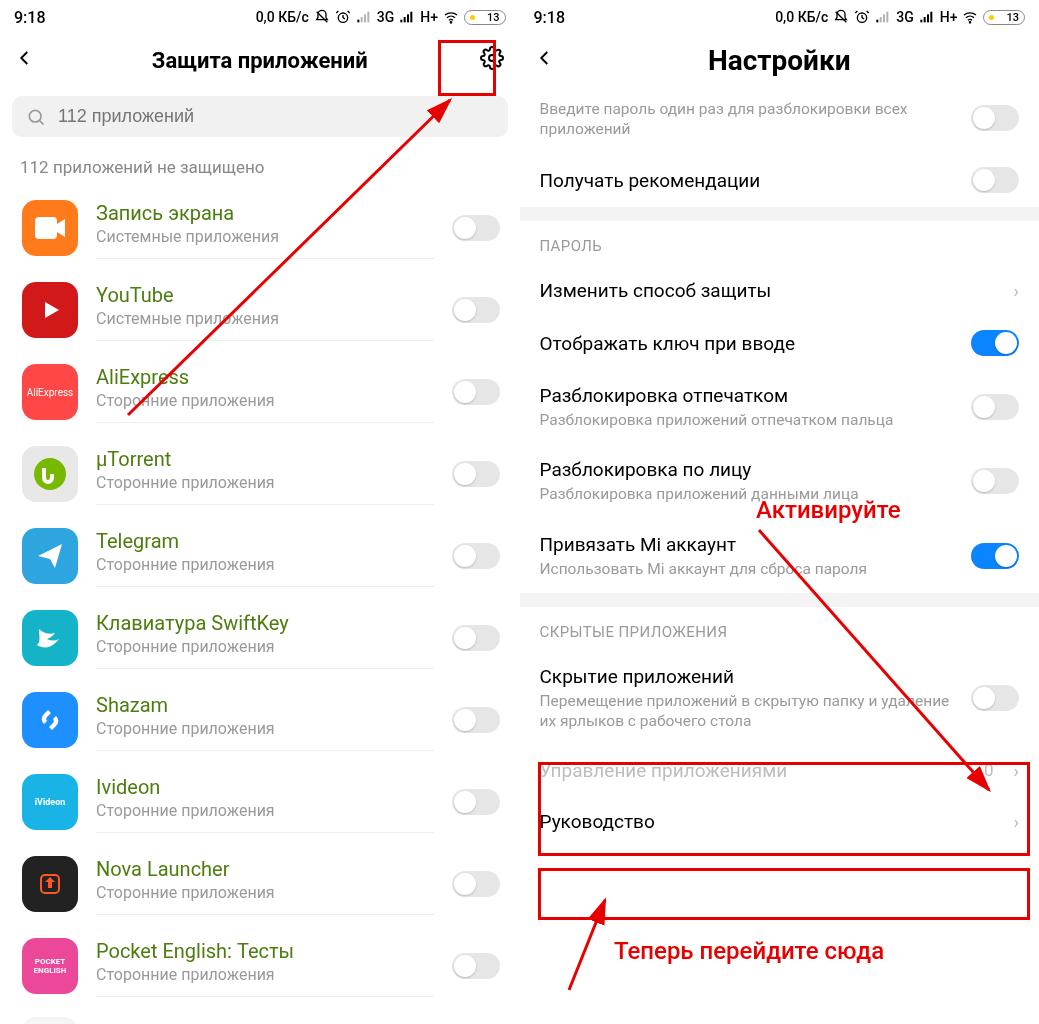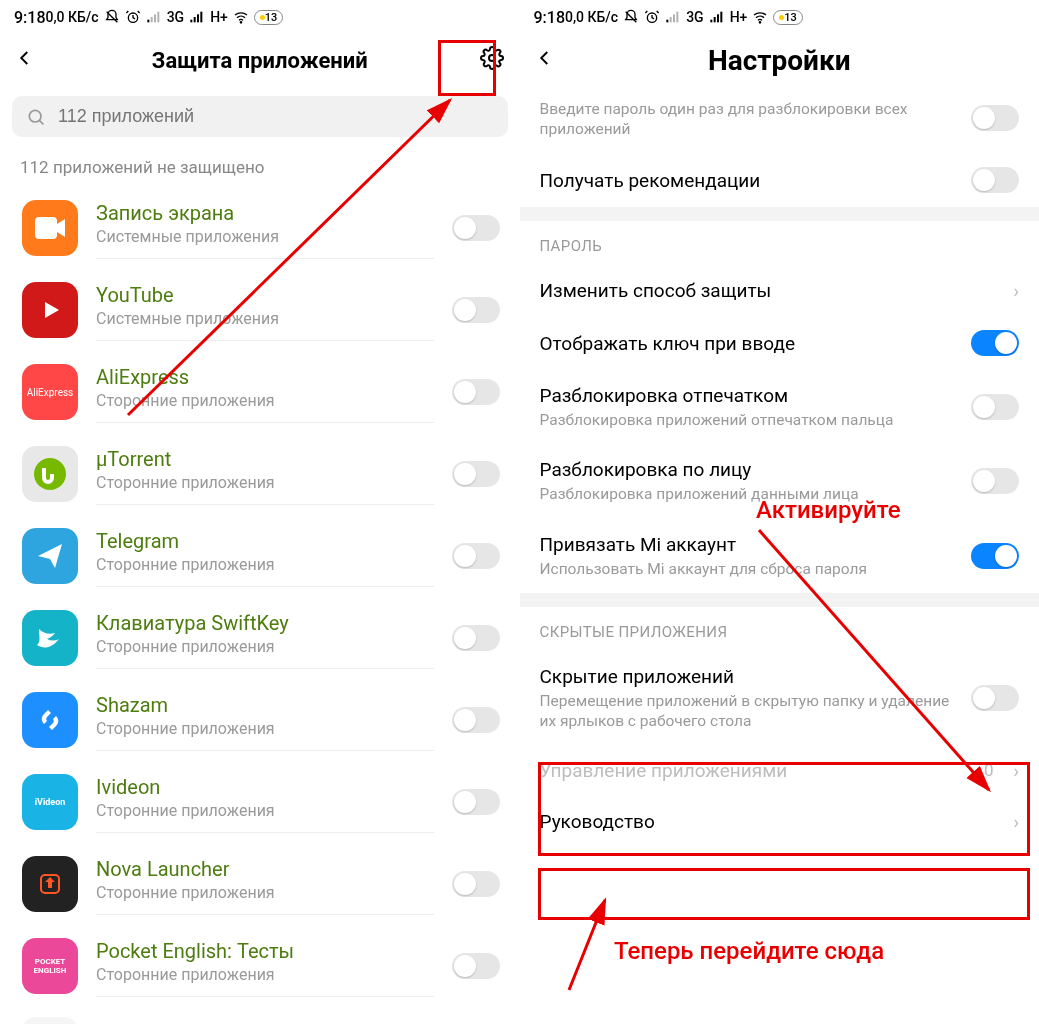--- a/index.html
+++ b/index.html
@@ -10,28 +10,29 @@
     width: 1039px;
     height: 1024px;
     overflow: hidden;
     position: relative;
   }
   .phone { width: 519.5px; height: 1024px; position: relative; background:#fff; overflow:hidden; }
   .status-bar {
     height: 30px;
     display:flex;
     align-items:center;
+    justify-content:space-between;
     padding: 4px 14px 0 14px;
     font-size: 16px;
     font-weight: 500;
     color:#000;
   }
   .status-right { display:flex; align-items:center; gap:5px; font-size:14px; }
   .status-right svg { width:16px; height:16px; }
-  .battery-badge { border:1px solid #888; border-radius:9px; padding:0 5px; font-size:11px; display:flex; align-items:center; gap:0;}
+  .battery-badge { border:1px solid #888; border-radius:9px; padding:0 5px; font-size:11px; display:flex; align-items:center; gap:12px;}
   .battery-badge .dot{width:5px;height:5px;border-radius:50%;background:#ffcc00;}
   .header {
     display:flex; align-items:center; height:60px; padding:0 16px;
   }
   .header .back { width:30px; }
   .header .title { flex:1; text-align:center; font-size:22px; font-weight:700; color:#000;}
   .header .gear { width:30px; text-align:right;}
   .searchbox {
     margin:6px 12px 12px 12px;
     background:#f1f1f1; border-radius:10px;

